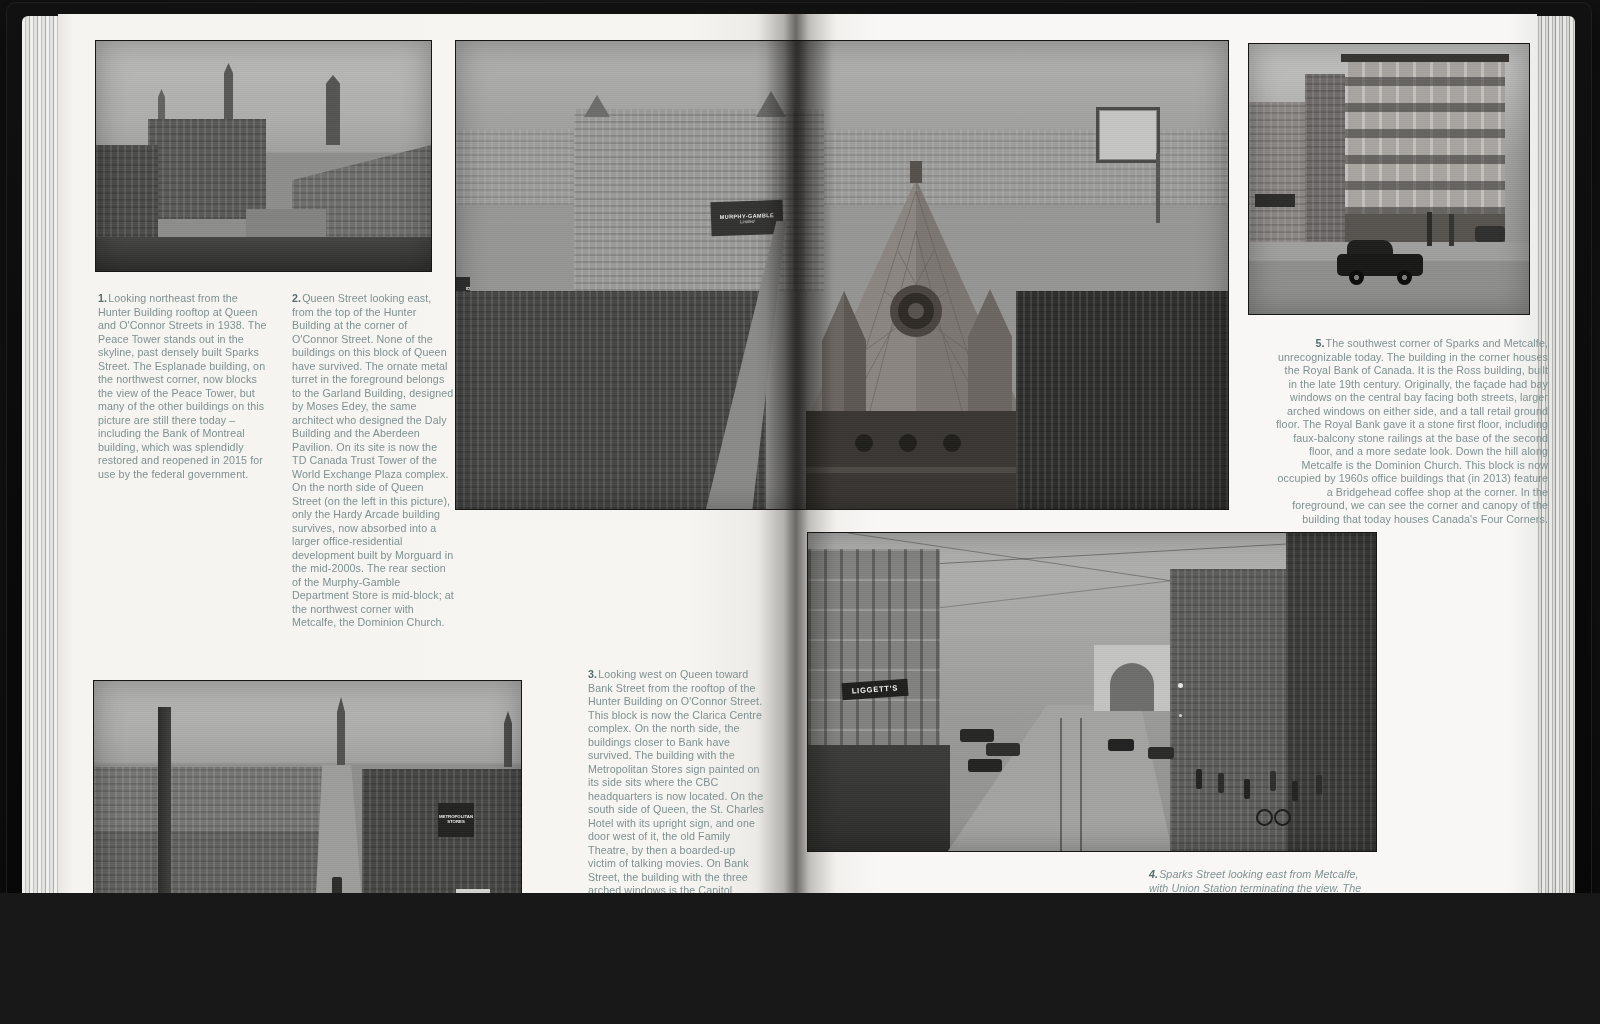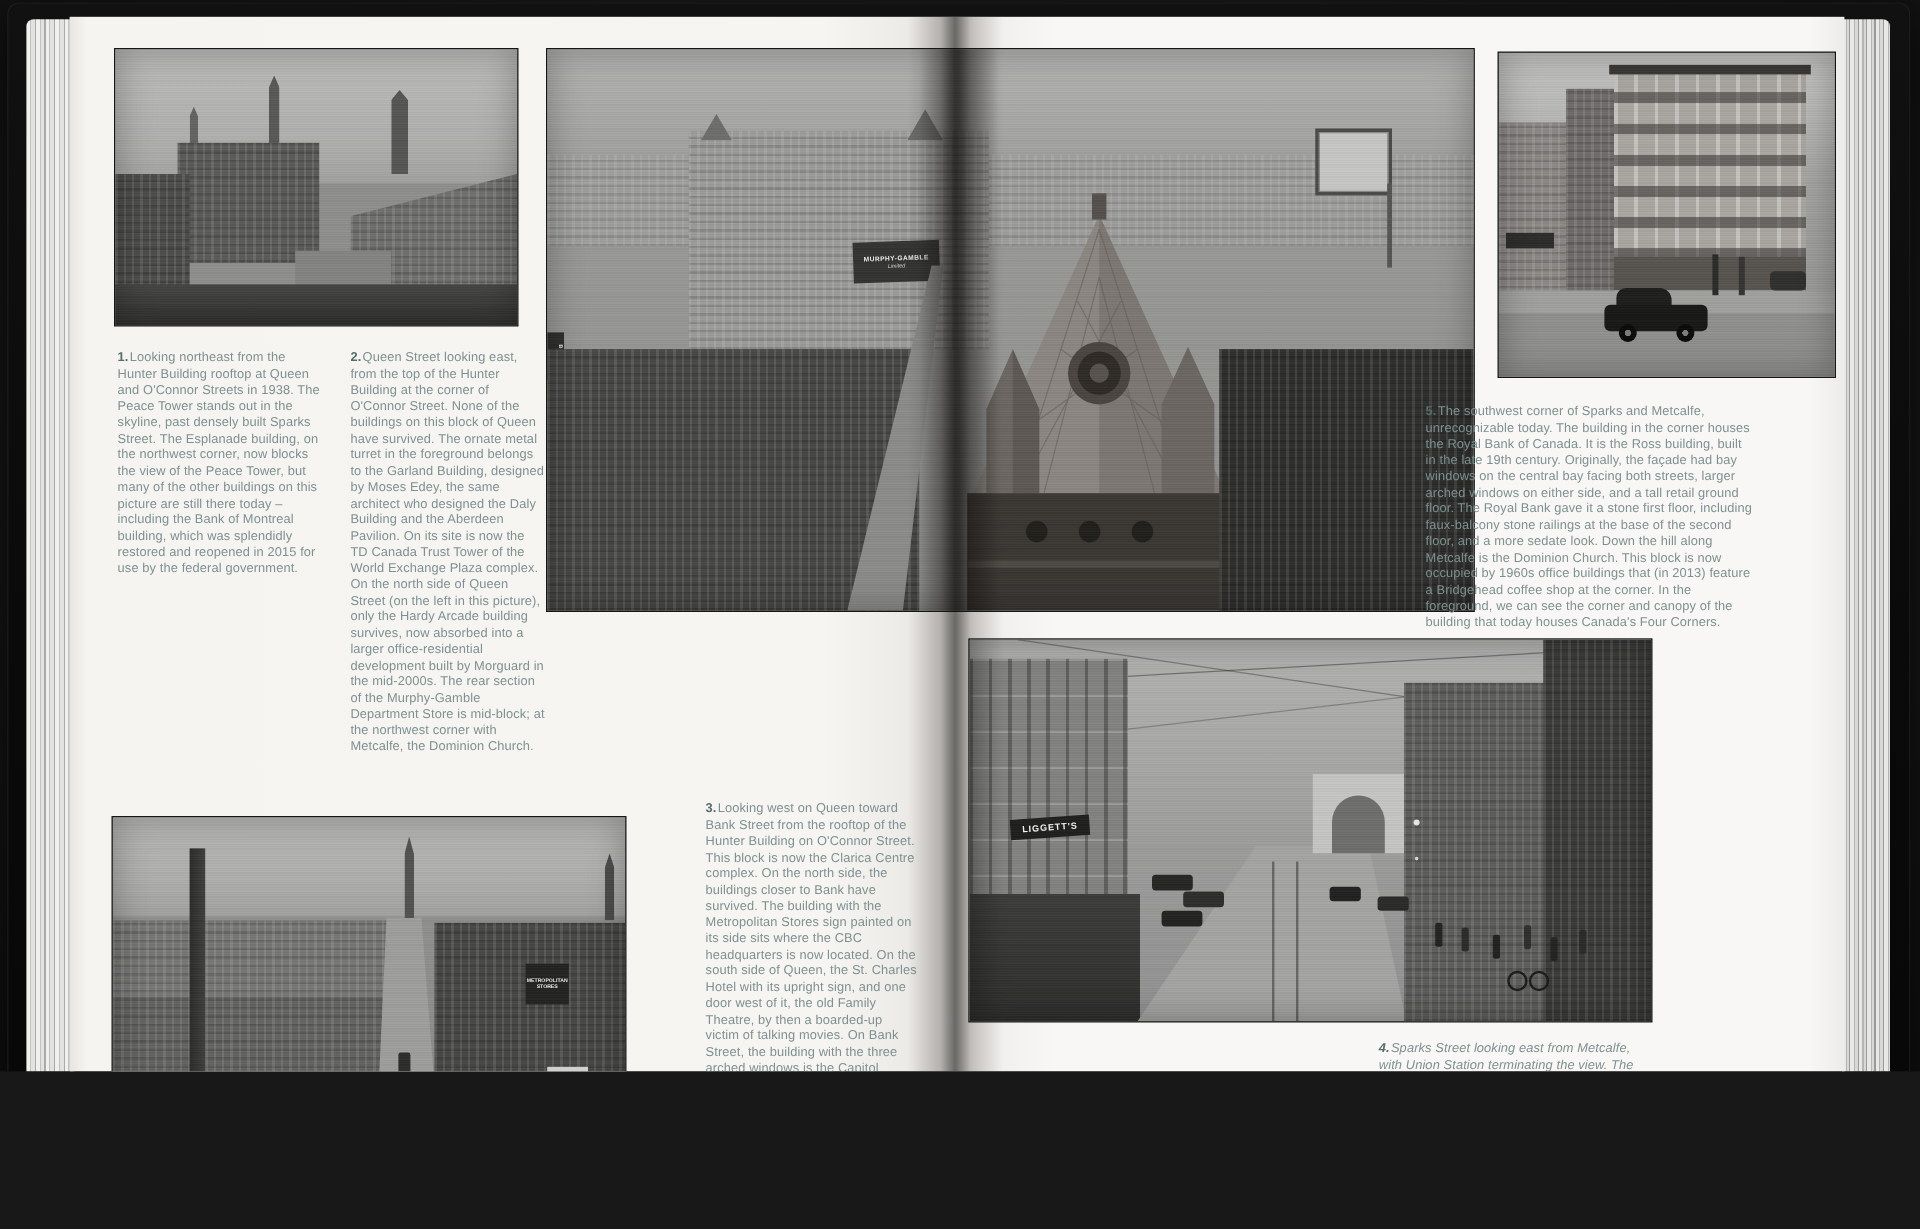--- a/index.html
+++ b/index.html
@@ -174,20 +174,20 @@
   </div>
   <div class="cap" style="left:292px;top:292px;width:162px;">
     <b>2.</b><span>Queen Street looking east, from the top of the Hunter Building at the corner of O'Connor Street. None of the buildings on this block of Queen have survived. The ornate metal turret in the foreground belongs to the Garland Building, designed by Moses Edey, the same architect who designed the Daly Building and the Aberdeen Pavilion. On its site is now the TD Canada Trust Tower of the World Exchange Plaza complex. On the north side of Queen Street (on the left in this picture), only the Hardy Arcade building survives, now absorbed into a larger office-residential development built by Morguard in the mid-2000s. The rear section of the Murphy-Gamble Department Store is mid-block; at the northwest corner with Metcalfe, the Dominion Church.</span>
   </div>
   <div class="cap" style="left:588px;top:668px;width:176px;">
     <b>3.</b><span>Looking west on Queen toward Bank Street from the rooftop of the Hunter Building on O'Connor Street. This block is now the Clarica Centre complex. On the north side, the buildings closer to Bank have survived. The building with the Metropolitan Stores sign painted on its side sits where the CBC headquarters is now located. On the south side of Queen, the St. Charles Hotel with its upright sign, and one door west of it, the old Family Theatre, by then a boarded-up victim of talking movies. On Bank Street, the building with the three arched windows is the Capitol Theatre.</span>
   </div>
   <div class="cap" style="left:1149px;top:868px;width:232px;font-style:italic;">
     <b>4.</b><span>Sparks Street looking east from Metcalfe, with Union Station terminating the view. The first few buildings on the south side (on the right) have vanished, now replaced by the Thomas D'Arcy-McGee/Royal Bank building. The buildings on the north side are still there today, minus their projecting signs, with the exception of the last building at the corner of Elgin, now replaced by the 1939 Post Office.</span>
   </div>
-  <div class="cap" style="left:1188px;top:337px;width:272px;">
+  <div class="cap" style="left:1276px;top:337px;width:272px;text-align:right;">
     <b>5.</b><span>The southwest corner of Sparks and Metcalfe, unrecognizable today. The building in the corner houses the Royal Bank of Canada. It is the Ross building, built in the late 19th century. Originally, the façade had bay windows on the central bay facing both streets, larger arched windows on either side, and a tall retail ground floor. The Royal Bank gave it a stone first floor, including faux-balcony stone railings at the base of the second floor, and a more sedate look. Down the hill along Metcalfe is the Dominion Church. This block is now occupied by 1960s office buildings that (in 2013) feature a Bridgehead coffee shop at the corner. In the foreground, we can see the corner and canopy of the building that today houses Canada's Four Corners.</span>
   </div>
 
   <div class="folio" style="left:588px;top:941px;">183</div>
 
   <div class="gutter"></div>
 </div>
 
 </body></html>

